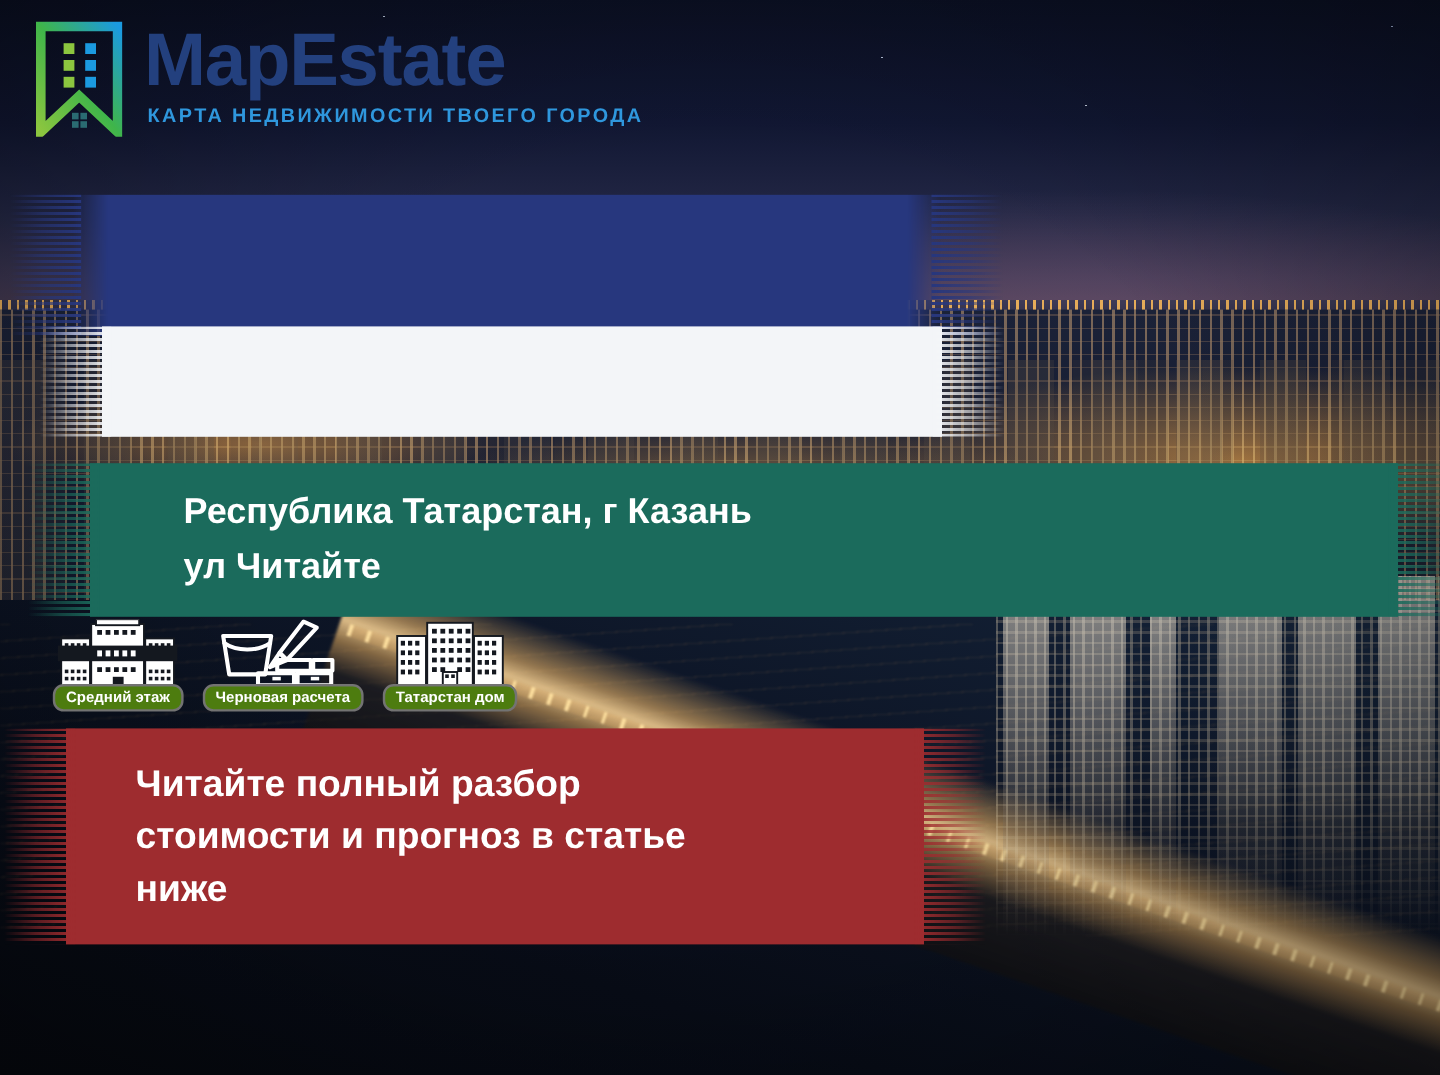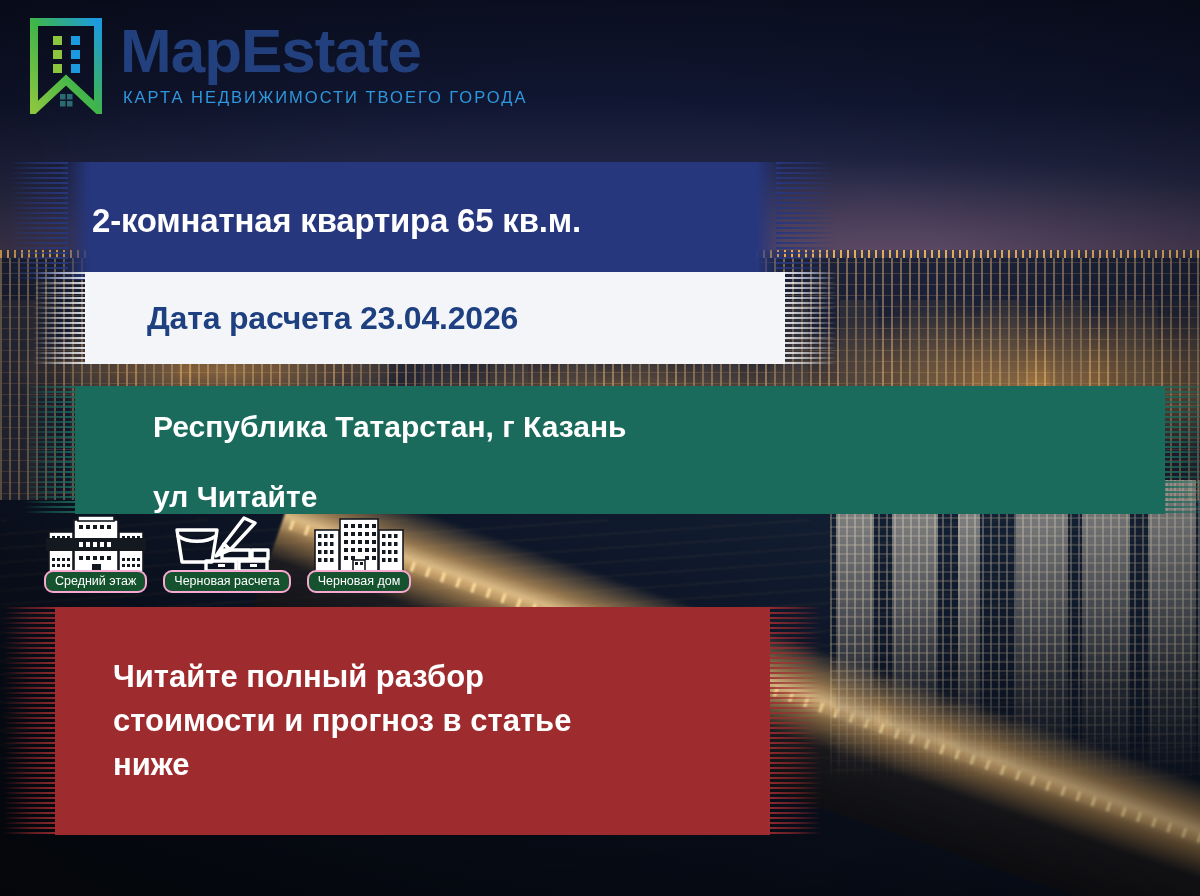--- a/index.html
+++ b/index.html
@@ -166,21 +166,21 @@
   .header { position:absolute; left:0; top:0; width:1092px; height:150px; }
   .logo-wrap { position:absolute; left:30px; top:18px; display:flex; align-items:flex-start; }
   .logo-mark { width:72px; height:96px; flex:0 0 auto; }
   .logo-text { margin-left:18px; padding-top:2px; }
   .logo-title {
     font-size:62px; font-weight:bold; letter-spacing:-1px; line-height:1;
     color:#23407e;
   }
   .logo-sub {
     margin-top:6px; margin-left:3px;
-    font-size:16.5px; font-weight:normal; letter-spacing:2.0px;
+    font-size:16.5px; font-weight:bold; letter-spacing:2.0px;
     color:#2f97dd;
   }
 
   
   .band { position:absolute; display:flex; flex-direction:column; justify-content:center; }
   .band .paint { position:absolute; inset:0; }
 
   
   .paint::before, .paint::after {
     content:""; position:absolute; top:0; bottom:0; width:44px;
@@ -215,59 +215,59 @@
     background:inherit;
     -webkit-mask-image:repeating-linear-gradient(180deg, #000 0 2px, transparent 2px 5px),
                        linear-gradient(270deg, transparent 0%, rgba(0,0,0,.55) 45%, #000 100%);
     mask-image:repeating-linear-gradient(180deg, #000 0 2px, transparent 2px 5px),
                linear-gradient(270deg, transparent 0%, rgba(0,0,0,.55) 45%, #000 100%);
     -webkit-mask-composite:source-in; mask-composite:intersect;
   }
 
   .band-white { left:85px; top:272px; width:700px; height:92px; }
   .band-green { left:75px; top:386px; width:1090px; height:128px; }
-  .band-red   { left:55px; top:607px; width:715px; height:228px; }
+  .band-red   { left:55px; top:607px; width:715px; height:180px; }
 
   .fill-blue  { background:#27377e; }
   .fill-white { background:#f3f5f8; }
   .fill-green { background:#1b6b5c; }
   .fill-red   { background:#9e2c2f; }
 
   .band-text { position:relative; z-index:3; }
 
   .t-title {
     padding:0 0 0 32px;
     color:#ffffff; font-size:33px; font-weight:bold; letter-spacing:-.2px;
   }
   .t-date {
     padding:0 0 0 62px;
     color:#1f4080; font-size:32px; font-weight:bold; letter-spacing:-.2px;
   }
   .t-addr {
     padding:0 0 0 78px;
-    color:#ffffff; font-size:30px; font-weight:bold; line-height:1.55;margin-top:24px;
+    color:#ffffff; font-size:30px; font-weight:bold; line-height:1.55;
   }
   .t-cta {
     padding:0 0 0 58px;
     color:#ffffff; font-size:31px; font-weight:bold; line-height:1.42;
   }
 
   
   .badges {
     position:absolute; left:44px; top:516px; z-index:4;
     display:flex; align-items:flex-end; gap:16px;
   }
   .badge { position:relative; display:flex; flex-direction:column; align-items:center; }
   .badge-icon { height:58px; display:flex; align-items:flex-end; justify-content:center; }
   .badge-label {
     margin-top:-4px;
-    background:#14532d; color:#ffffff;
-    border:2px solid #f9a8d4; border-radius:9px;
+    background:#4d7c0f; color:#ffffff;
+    border:2px solid #737373; border-radius:9px;
     padding:2px 9px 3px 9px;
-    font-size:12.5px; font-weight:normal; white-space:nowrap;
+    font-size:12.5px; font-weight:bold; white-space:nowrap;
   }
 </style>
 </head>
 <body>
 
 <div id="poster">
 
   <div class="bg">
     <div class="sky"></div>
     <div class="stars"></div>
@@ -312,28 +312,26 @@
         <div class="logo-title">MapEstate</div>
         <div class="logo-sub">КАРТА НЕДВИЖИМОСТИ ТВОЕГО ГОРОДА</div>
       </div>
     </div>
   </div>
 
   <div class="band band-blue">
     <div class="paint fill-blue"></div>
     <div class="streaks-l fill-blue"></div>
     <div class="streaks-r fill-blue"></div>
-    <div class="band-text t-title">2-комнатная квартира 65 кв.м.</div>
   </div>
 
   <div class="band band-white">
     <div class="paint fill-white"></div>
     <div class="streaks-l fill-white"></div>
     <div class="streaks-r fill-white"></div>
-    <div class="band-text t-date">Дата расчета 23.04.2026</div>
   </div>
 
   <div class="band band-green">
     <div class="paint fill-green"></div>
     <div class="streaks-l fill-green"></div>
     <div class="streaks-r fill-green"></div>
     <div class="band-text t-addr">Республика Татарстан, г Казань</div>
     <div class="band-text t-addr">ул Читайте</div>
   </div>
 
@@ -486,21 +484,21 @@
             <rect x="52" y="40" width="4" height="4"></rect>
               <rect x="59" y="40" width="4" height="4"></rect>
           </g>
           <rect x="40" y="44" width="12" height="12" fill="none" stroke="#14181f" stroke-width="1.6"></rect>
           <g fill="#14181f">
             <rect x="42" y="46" width="3" height="3"></rect>
               <rect x="47" y="46" width="3" height="3"></rect>
           </g>
         </svg>
       </div>
-      <div class="badge-label">Черновая дом</div>
+      <div class="badge-label">Татарстан дом</div>
     </div>
 
   </div>
 
   <div class="band band-red">
     <div class="paint fill-red"></div>
     <div class="streaks-l fill-red"></div>
     <div class="streaks-r fill-red"></div>
     <div class="band-text t-cta">Читайте полный разбор</div>
     <div class="band-text t-cta">стоимости и прогноз в статье</div>

